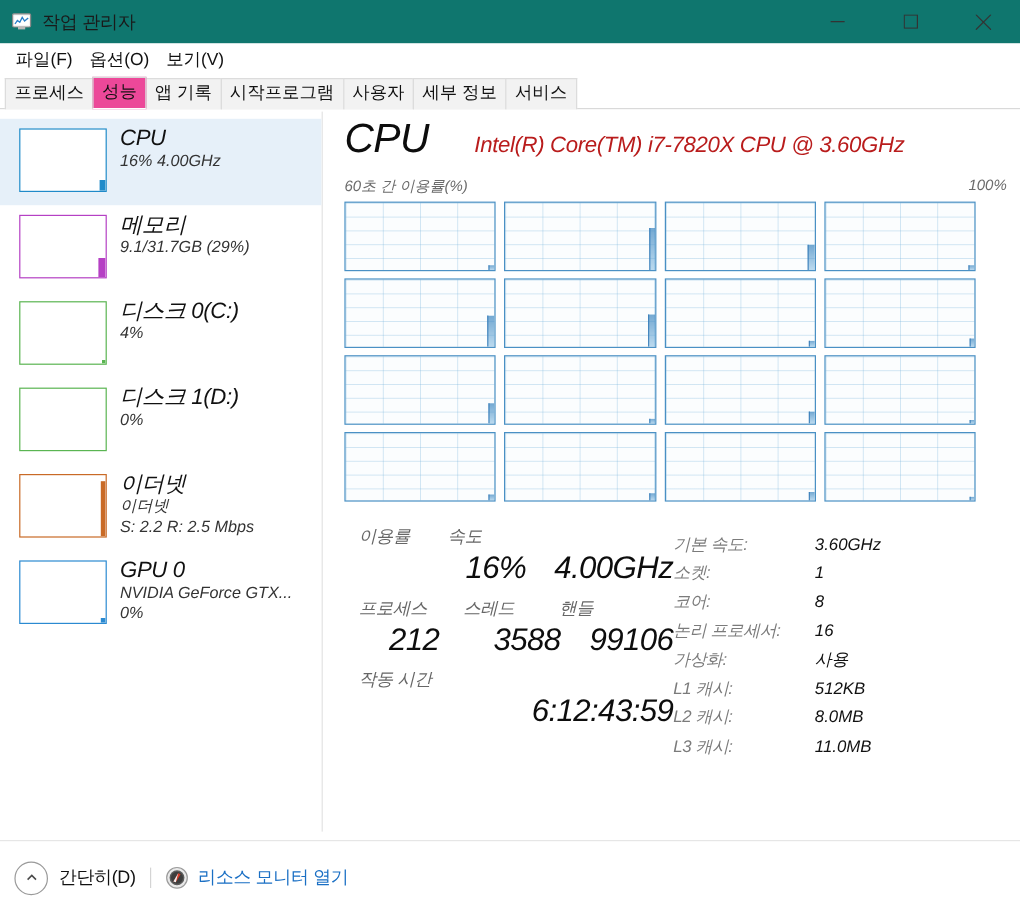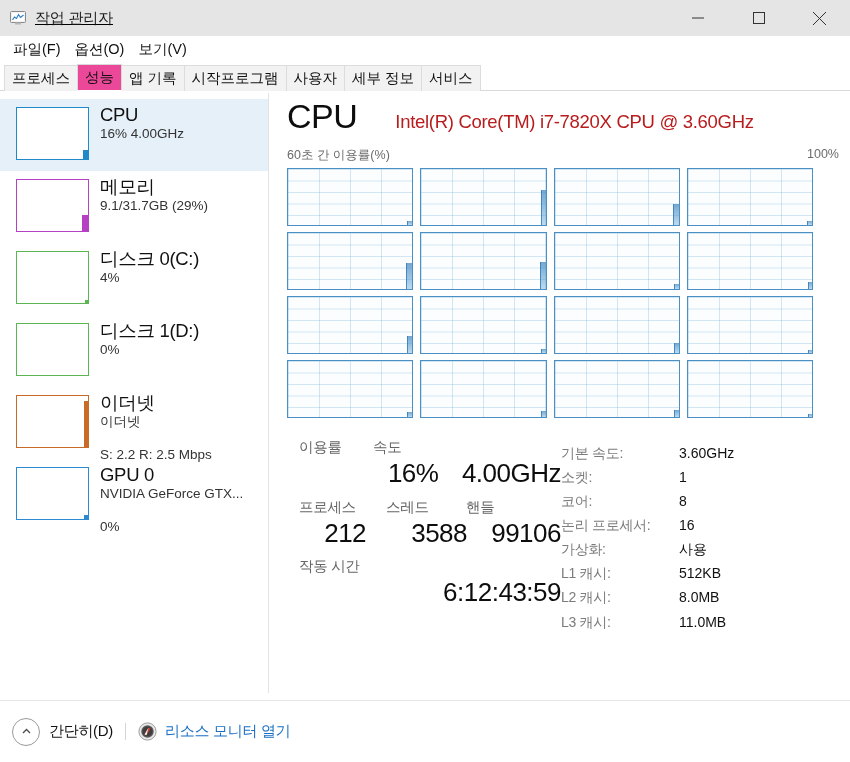--- a/index.html
+++ b/index.html
@@ -14,23 +14,22 @@
     color: #000000;
     overflow: hidden;
     position: relative;
   }
 
   
   .titlebar {
     height: 36px;
     display: flex;
     align-items: center;
-    background: #e5e5e5;
-    position: relative;
-    text-decoration: underline;
+    background: #0f766e;
+    position: relative;
   }
   .title-icon {
     width: 18px;
     height: 18px;
     margin-left: 9px;
     margin-right: 8px;
     flex: 0 0 auto;
     position: relative;
   }
   .title-text {
@@ -98,20 +97,21 @@
     border-color: #d9d9d9;
     border-bottom: 1px solid #ffffff;
     z-index: 3;
   }
 
   
   .content {
     display: flex;
     height: 606px;
     position: relative;
+    font-style: italic;
   }
   .sidebar {
     width: 268px;
     flex: 0 0 268px;
     padding-top: 8px;
     overflow: hidden;
     position: relative;
   }
   .splitter {
     width: 1px;
@@ -165,21 +165,21 @@
   }
   .res-sub {
     font-size: 13.5px;
     color: #333;
     margin-top: 3px;
     white-space: nowrap;
   }
   .res-sub2 {
     font-size: 13.5px;
     color: #333;
-    margin-top: 18px;
+    margin-top: 2px;
     white-space: nowrap;
   }
 
   
   .main-head {
     display: flex;
     align-items: baseline;
   }
   .main-title {
     font-size: 34px;

